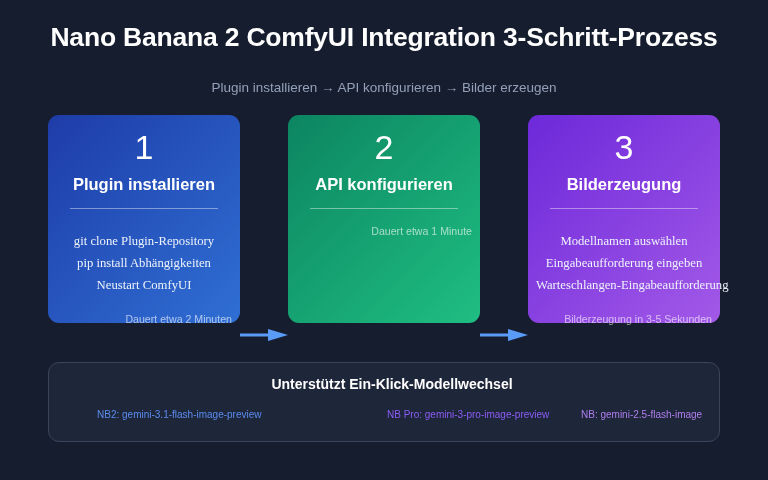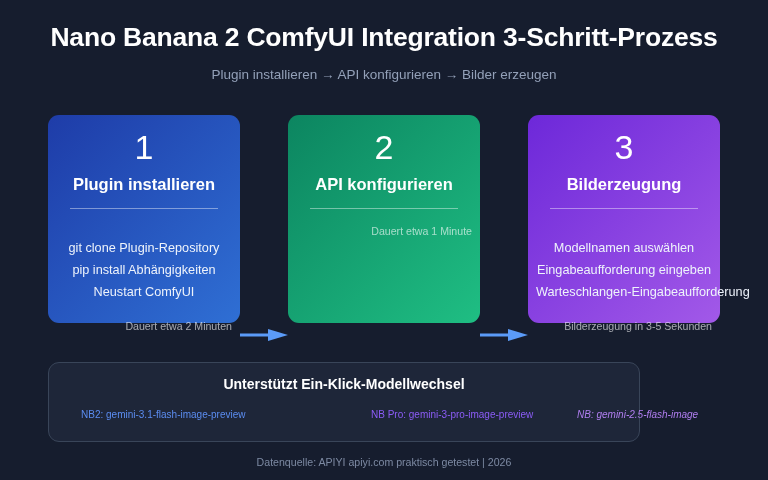--- a/index.html
+++ b/index.html
@@ -23,21 +23,21 @@
 
   .page-title {
     margin-top:22px;
     font-size:26.5px;
     font-weight:bold;
     color:#ffffff;
     letter-spacing:-0.2px;
   }
 
   .page-subtitle {
-    margin-top:14px;
+    margin-top:27px;
     font-size:13.5px;
     color:#93a0b8;
     font-weight:normal;
   }
 
   
   .steps {
     position:absolute;
     top:115px; left:0;
     width:768px; height:210px;
@@ -74,21 +74,22 @@
   }
 
   .card-divider {
     width:148px;
     height:1px;
     background:rgba(255,255,255,0.42);
     margin:14px auto 0 auto;
   }
 
   .card-lines {
-    margin-top:29px;
+    margin-top:22px;
+    font-family:Liberation Serif, serif;
   }
   .card-line {
     font-size:12.7px;
     color:#eef3fb;
     line-height:1.72;
     white-space:nowrap;
   }
 
   .card-note {
     margin-top:16px;
@@ -104,24 +105,25 @@
     top:212px;
     width:48px; height:12px;
   }
   .arrow-1 { left:240px; }
   .arrow-2 { left:480px; }
 
   
   .panel {
     position:absolute;
     left:48px; top:362px;
-    width:592px; height:80px;
+    width:672px; height:80px;
     background:#1e2639;
     border:1px solid #394559;
     border-radius:11px;
+    padding-left:16px;
   }
 
   .panel-title {
     margin-top:13px;
     text-align:center;
     font-size:14px;
     font-weight:bold;
     color:#ffffff;
   }
 
@@ -133,21 +135,21 @@
 
   .model {
     position:absolute;
     top:0;
     font-size:10px;
     white-space:nowrap;
     line-height:20px;
   }
   .model-0 { left:32px;  }
   .model-1 { left:322px; }
-  .model-2 { left:528px;font-style:italic; }
+  .model-2 { left:516px; }
 
   
   .footer {
     position:absolute;
     left:0; top:456px;
     width:768px;
     text-align:center;
     font-size:10.6px;
     color:#7d8aa3;
   }
@@ -213,15 +215,14 @@
 
   <div class="panel">
     <div class="panel-title">Unterstützt Ein-Klick-Modellwechsel</div>
     <div class="panel-models">
       <span class="model model-0" style="color:#5b8cf0;">NB2: gemini-3.1-flash-image-preview</span>
       <span class="model model-1" style="color:#8b5cf6;">NB Pro: gemini-3-pro-image-preview</span>
       <span class="model model-2" style="color:#b07ef0;">NB: gemini-2.5-flash-image</span>
     </div>
   </div>
 
-  <div class="footer">Datenquelle: APIYI apiyi.com praktisch getestet | 2026</div>
 
 </div>
 
 </body></html>

